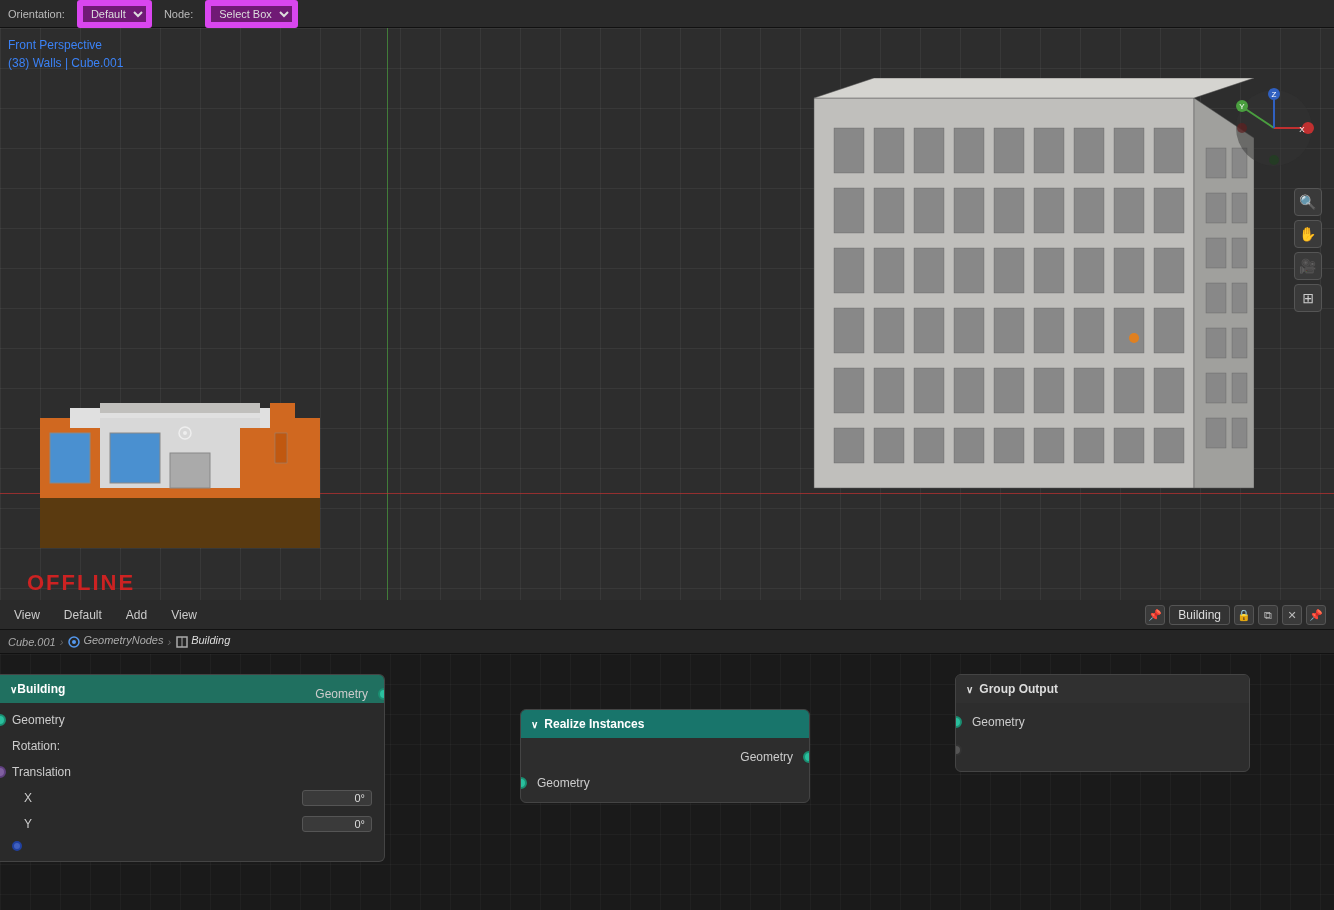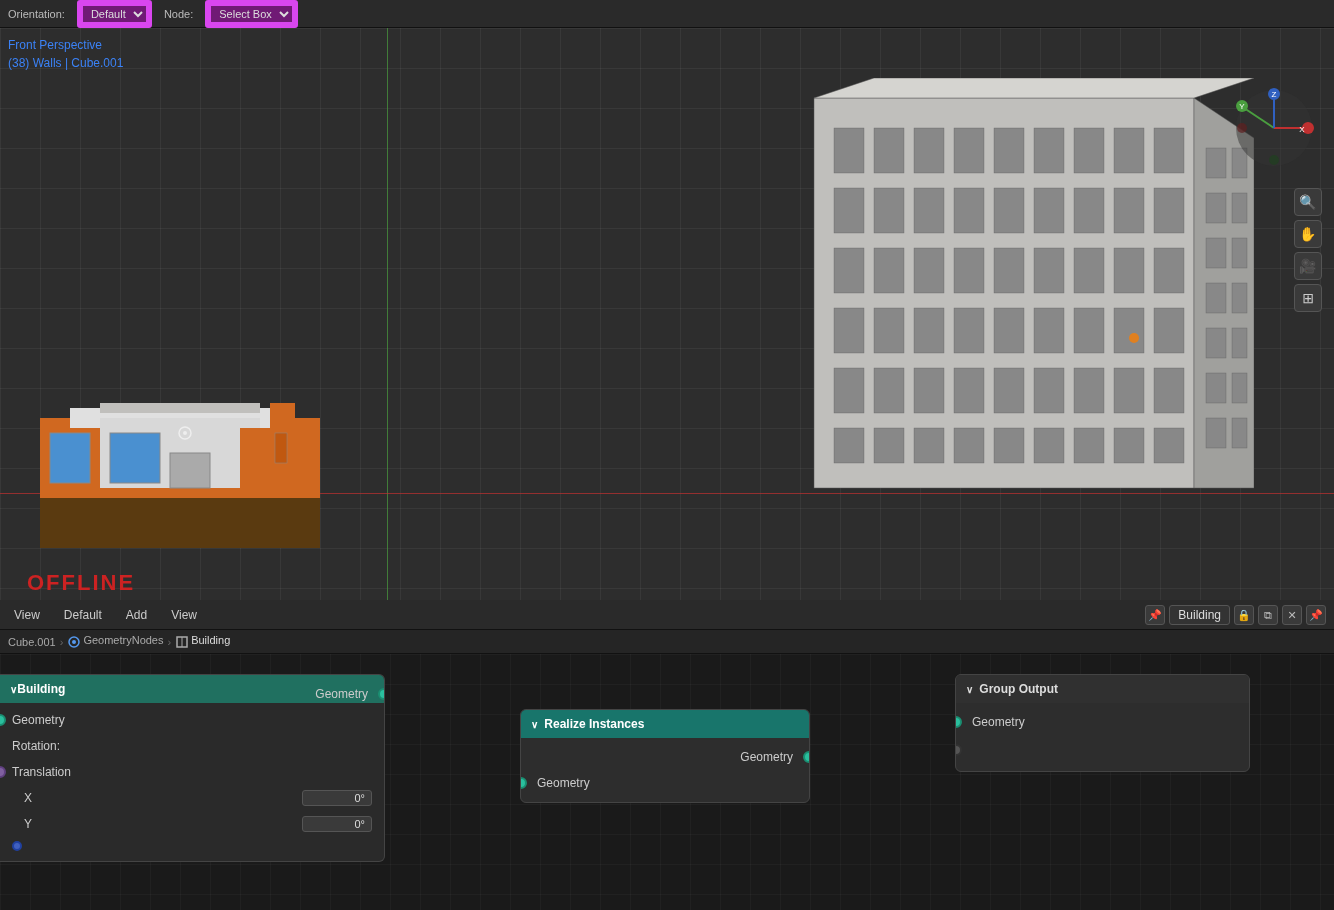--- a/index.html
+++ b/index.html
@@ -185,20 +185,21 @@
     #node-breadcrumb {
       position: absolute;
       top: 30px; left: 0; right: 0;
       height: 24px;
       background: #252525;
       border-bottom: 1px solid #111;
       display: flex;
       align-items: center;
       padding: 0 8px;
       gap: 4px;
+      font-style: italic;
     }
     .breadcrumb-item {
       color: #aaa;
       font-size: 11px;
       cursor: pointer;
     }
     .breadcrumb-sep {
       color: #666;
       font-size: 11px;
     }

